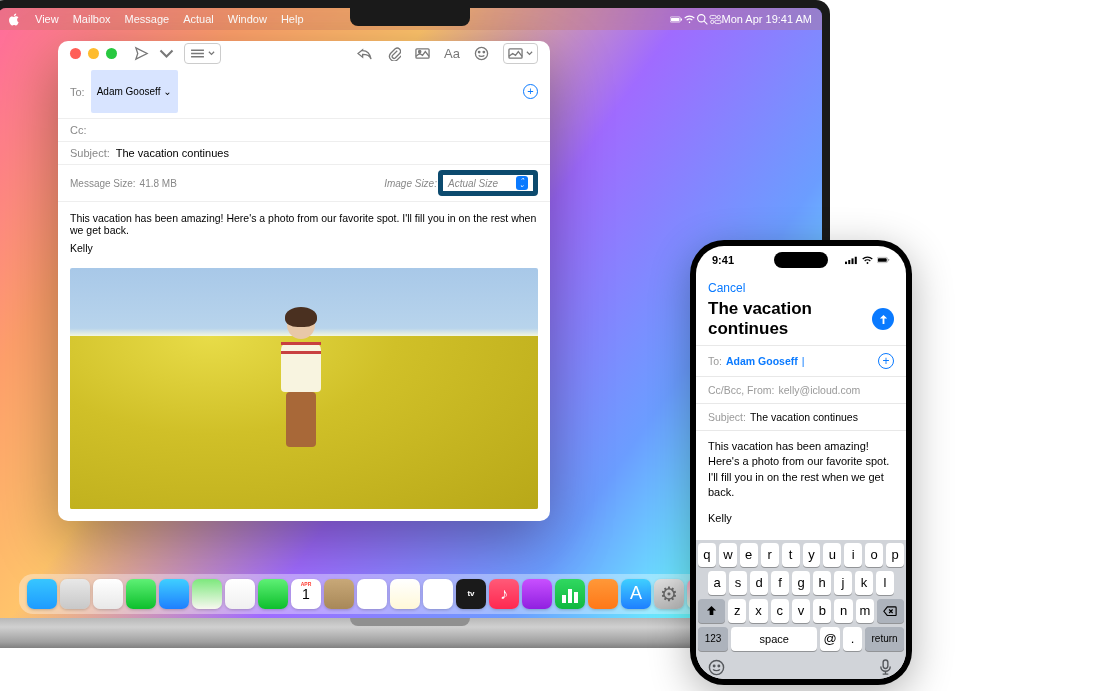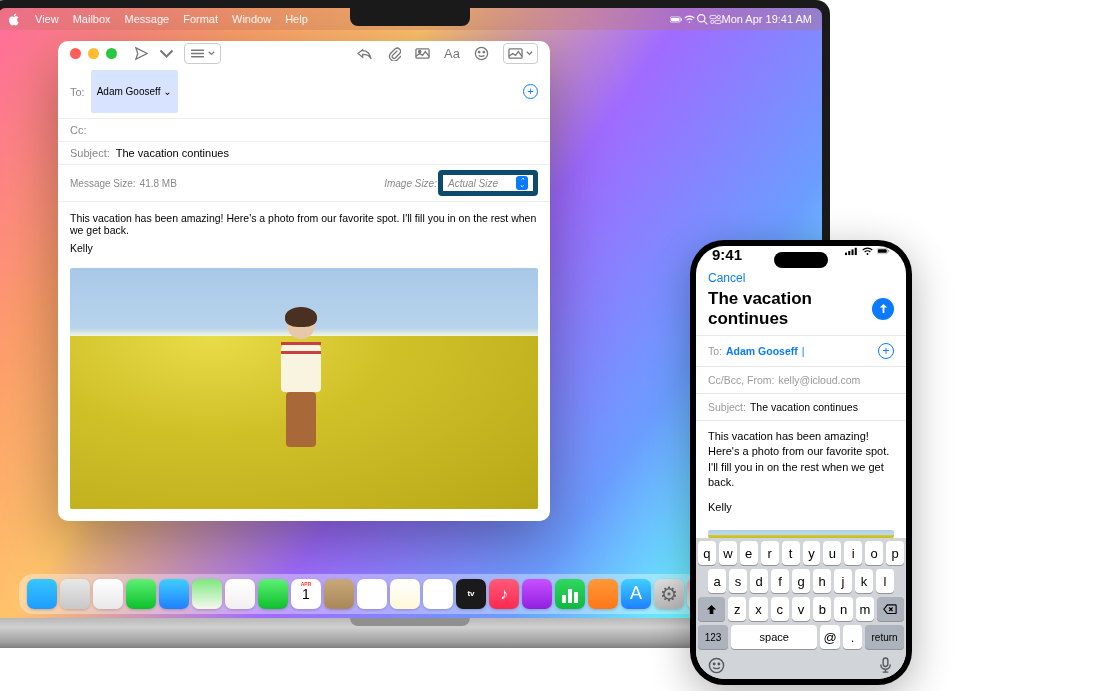--- a/index.html
+++ b/index.html
@@ -50,21 +50,21 @@
 
 
 .dock { position:absolute; bottom:8px; left:50%; transform:translateX(-50%); display:flex; gap:3px; padding:5px 8px; background:rgba(255,255,255,0.35); backdrop-filter:blur(30px); border-radius:14px; align-items:flex-end; }
 .dock-icon { width:30px; height:30px; border-radius:7px; box-shadow:0 1px 3px rgba(0,0,0,0.2); }
 .dock-sep { width:1px; height:26px; background:rgba(0,0,0,0.25); margin:0 3px; }
 
 
 .iphone { position:absolute; left:690px; top:240px; width:222px; height:445px; background:#000; border-radius:34px; padding:6px; box-shadow: 0 10px 40px rgba(0,0,0,0.3); }
 .iphone-screen { width:100%; height:100%; background:#fff; border-radius:28px; overflow:hidden; position:relative; display:flex; flex-direction:column; }
 .dynamic-island { position:absolute; top:6px; left:50%; transform:translateX(-50%); width:54px; height:16px; background:#000; border-radius:10px; z-index:10; }
-.status-bar { height:28px; display:flex; align-items:flex-start; justify-content:space-between; padding:0 16px; font-size:15px; font-weight:600; color:#000; }
+.status-bar { height:28px; display:flex; align-items:center; justify-content:space-between; padding:8px 16px; font-size:11px; font-weight:600; color:#000; }
 .status-r { display:flex; gap:3px; align-items:center; }
 .status-r svg { width:13px; height:10px; }
 
 .ios-nav { display:flex; align-items:center; padding:4px 12px 2px; font-size:12px; }
 .ios-cancel { color:#0a7aff; }
 .handle { width:30px; height:4px; background:#d0d0d0; border-radius:2px; margin:3px auto 0; }
 
 .ios-title-row { display:flex; align-items:center; gap:6px; padding:2px 12px 6px; }
 .ios-title { font-size:17px; font-weight:700; color:#000; flex:1; }
 .send-btn { width:22px; height:22px; background:#0a7aff; border-radius:50%; display:flex; align-items:center; justify-content:center; }
@@ -96,21 +96,21 @@
   <div class="mac-screen">
     <div class="notch"></div>
 
     <div class="menubar">
       <svg viewBox="0 0 16 16">
           <path d="M11.2 8.4c0-1.9 1.5-2.8 1.6-2.8-0.9-1.3-2.2-1.4-2.7-1.5-1.1-.1-2.2.7-2.8.7s-1.5-.7-2.4-.6c-1.2 0-2.4.7-3 1.9-1.3 2.3-.3 5.6.9 7.5.6.9 1.4 1.9 2.3 1.8.9 0 1.3-.6 2.4-.6s1.4.6 2.4.6 1.6-.9 2.2-1.8c.7-1 1-2 1-2.1 0 0-1.9-.7-1.9-3.1zm-1.8-5.6c.5-.6.8-1.5.7-2.3-.7 0-1.6.5-2.1 1.1-.5.5-.9 1.4-.8 2.2.8.1 1.6-.4 2.2-1z"></path>
         </svg>
       <span>View</span>
       <span>Mailbox</span>
       <span>Message</span>
-      <span>Format</span>
+      <span>Actual</span>
       <span>Window</span>
       <span>Help</span>
       <div class="right">
         <svg viewBox="0 0 20 10">
             <rect x="0" y="1" width="16" height="8" rx="2" fill="none" stroke="#fff"></rect>
             <rect x="1.5" y="2.5" width="13" height="5" rx="1" fill="#fff"></rect>
             <rect x="17" y="3" width="1.5" height="4" rx="0.7" fill="#fff"></rect>
           </svg>
         <svg viewBox="0 0 16 12">
             <path d="M8 10.5a1 1 0 100-2 1 1 0 000 2zm-3-3.2a4.5 4.5 0 016 0l1-1a6 6 0 00-8 0zm-2.5-2.5a8 8 0 0111 0l1-1a9.5 9.5 0 00-13 0z"></path>

